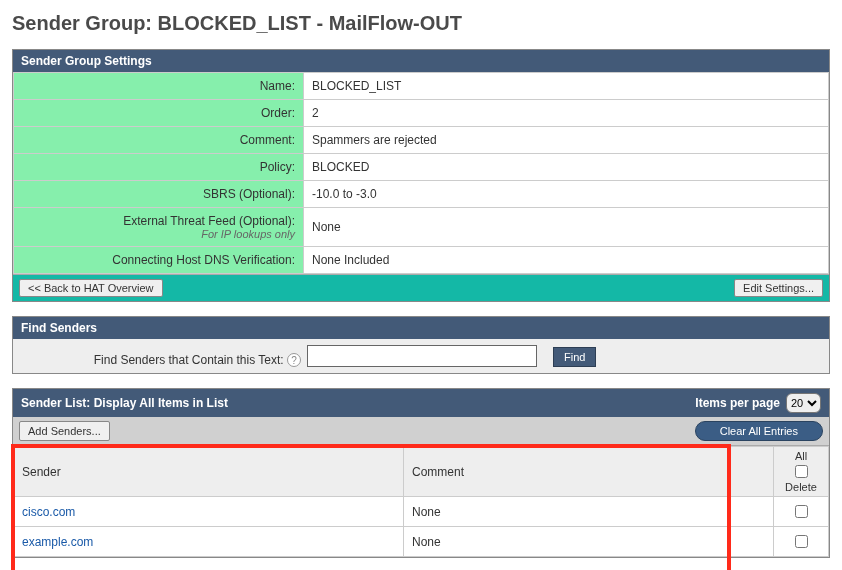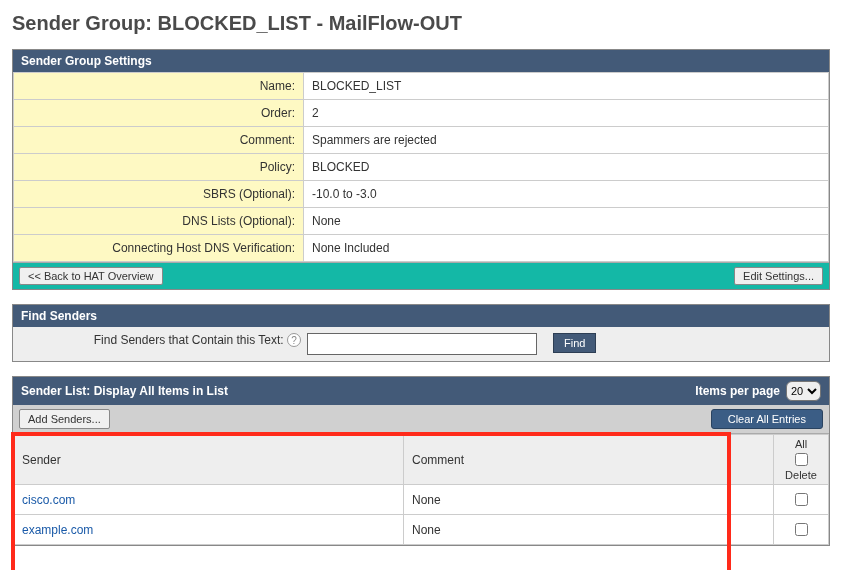--- a/index.html
+++ b/index.html
@@ -38,21 +38,21 @@
     border-collapse: collapse;
   }
   .settings-table td {
     border: 1px solid #ccc;
     padding: 6px 8px;
     font-size: 12px;
   }
   .settings-table td.label-cell {
     width: 290px;
     text-align: right;
-    background: #fef9c3;
+    background: #86efac;
   }
   .settings-table td.value-cell {
     background: #fff;
   }
   .sublabel {
     font-style: italic;
     font-size: 11px;
     color: #666;
     display: block;
   }
@@ -74,21 +74,21 @@
     font-size: 11px;
     padding: 2px 8px;
     background: #f0f0f0;
     border: 1px solid #888;
     border-radius: 2px;
     cursor: pointer;
     color: #333;
   }
   .find-row {
     display: flex;
-    align-items: flex-start;
+    align-items: flex-end;
     background: #eeeeee;
     padding: 6px 8px;
   }
   .find-label {
     width: 286px;
     text-align: right;
     padding-right: 6px;
   }
   .help-icon {
     display: inline-block;
@@ -128,23 +128,23 @@
   select.ipp {
     font-size: 11px;
     height: 20px;
     border-radius: 6px;
   }
   button.blue-btn {
     background: #3b5d85;
     color: #fff;
     border: 1px solid #2a4360;
     font-size: 11px;
-    padding: 3px 16px;
+    padding: 3px 24px;
     cursor: pointer;
-    border-radius: 3px;
+    border-radius: 10px;
   }
   .list-table {
     width: 100%;
     border-collapse: collapse;
   }
   .list-table th, .list-table td {
     border: 1px solid #ccc;
     font-size: 12px;
   }
   .list-table th {
@@ -198,21 +198,24 @@
     </tr>
     <tr>
       <td class="label-cell">Policy:</td>
       <td class="value-cell">BLOCKED</td>
     </tr>
     <tr>
       <td class="label-cell">SBRS (Optional):</td>
       <td class="value-cell">-10.0 to -3.0</td>
     </tr>
     <tr>
-      <td class="label-cell">DNS Lists (Optional):</td>
+      <td class="label-cell">
+        <span>External Threat Feed (Optional):</span>
+        <span class="sublabel">For IP lookups only</span>
+      </td>
       <td class="value-cell">None</td>
     </tr>
     <tr>
       <td class="label-cell">Connecting Host DNS Verification:</td>
       <td class="value-cell">None Included</td>
     </tr>
   </tbody>
     </table>
   <div class="button-row">
     <button class="std">&lt;&lt; Back to HAT Overview</button>

